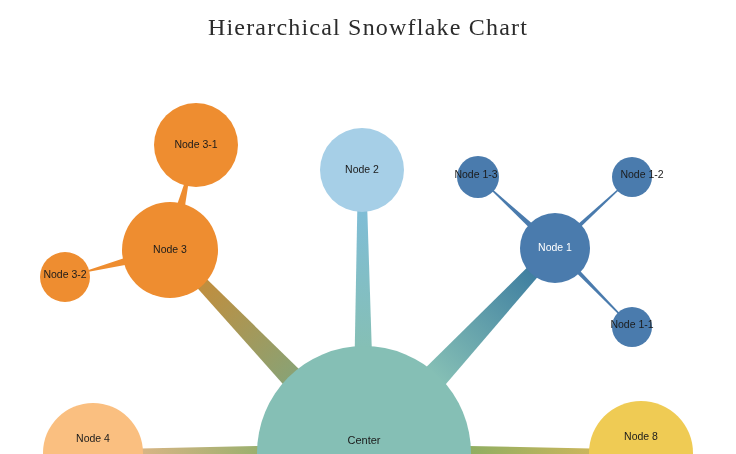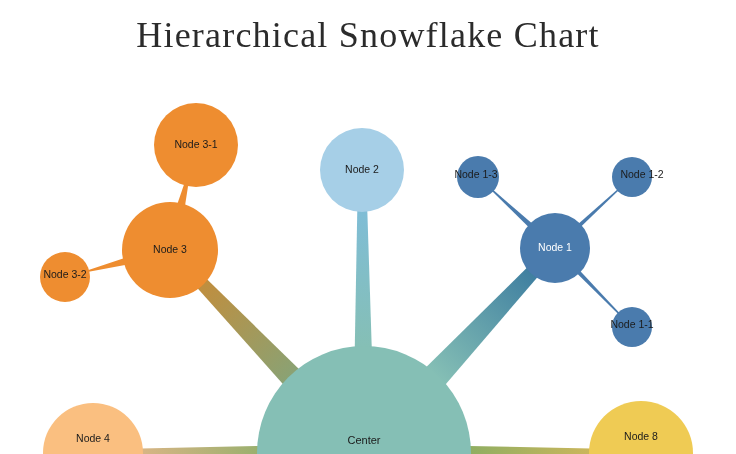--- a/index.html
+++ b/index.html
@@ -17,21 +17,21 @@
     background: #ffffff;
     overflow: hidden;
   }
   #chart-title {
     position: absolute;
     top: 14px;
     left: 0;
     width: 736px;
     text-align: center;
     font-family: "Liberation Serif", "DejaVu Serif", serif;
-    font-size: 36px;
+    font-size: 24px;
     font-weight: 400;
     letter-spacing: 1.2px;
     color: #2b2b2b;
     white-space: nowrap;
   }
   #snowflake-svg {
     position: absolute;
     top: 0;
     left: 0;
     width: 736px;

